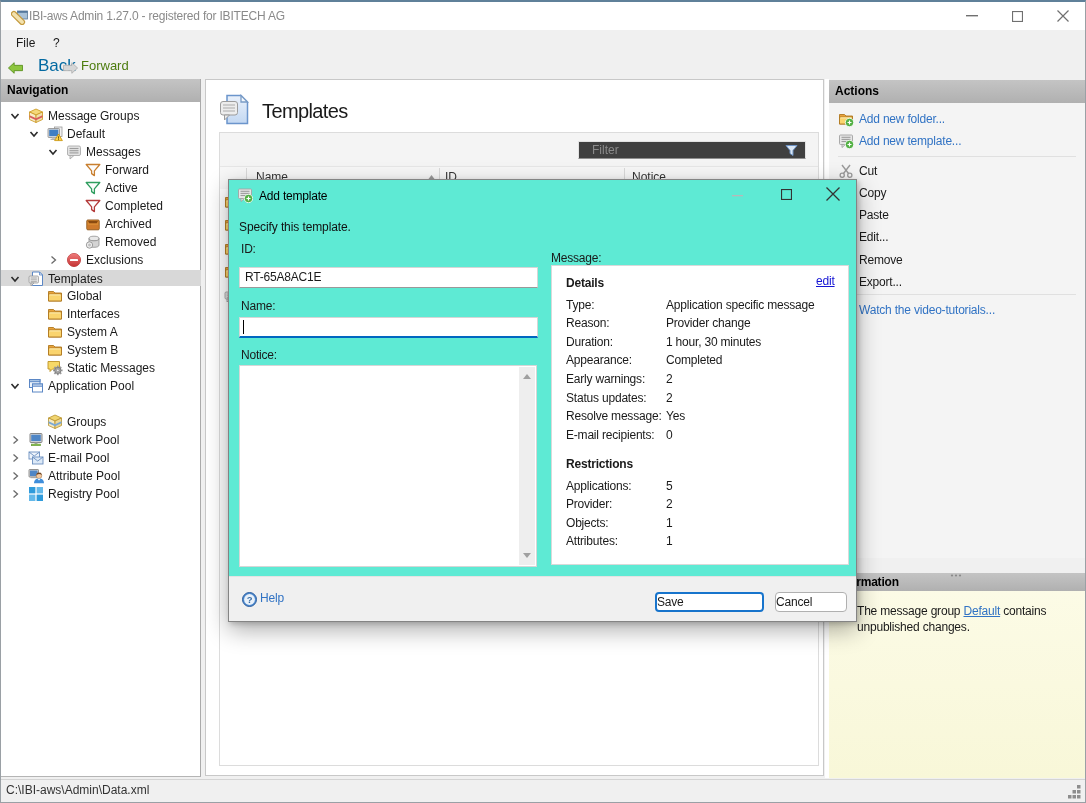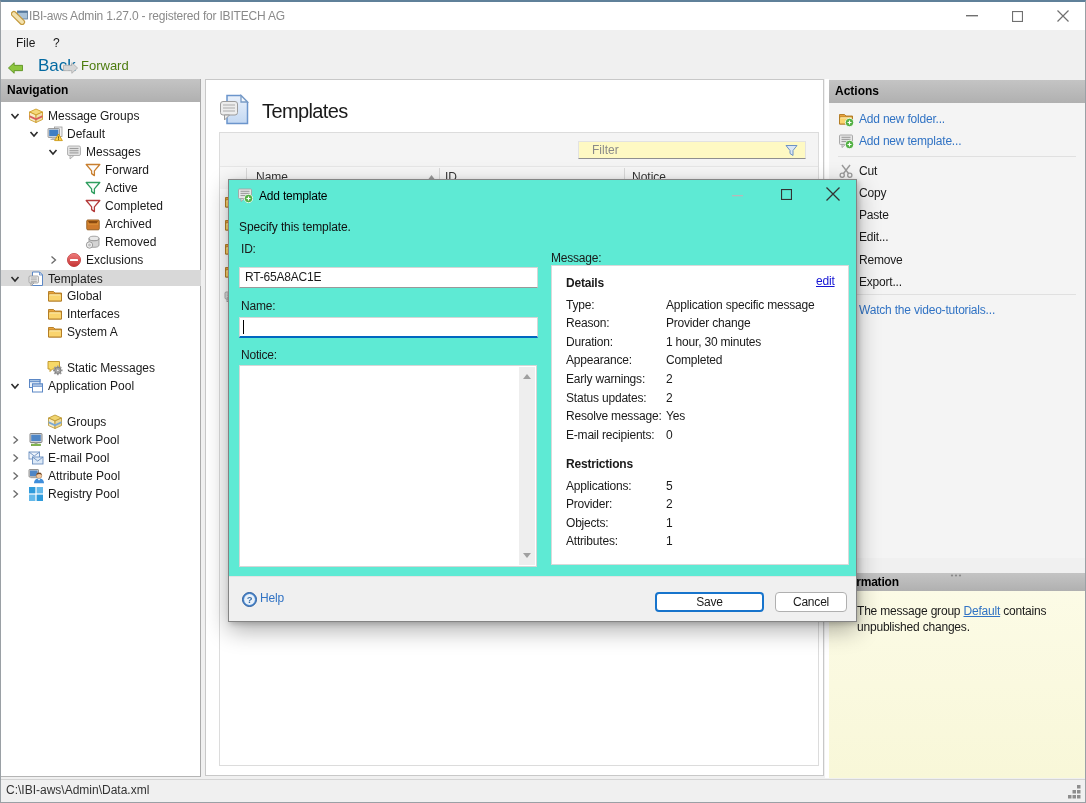--- a/index.html
+++ b/index.html
@@ -13,37 +13,37 @@
 #toolbar{position:absolute;left:1px;top:53px;width:1084px;height:26px;background:#f0f0f0}
 #nav{position:absolute;left:1px;top:79px;width:200px;height:698px;background:#fff;border-right:1px solid #aaa;border-bottom:1px solid #b5b5b5}
 .panel-hdr{background:linear-gradient(#c4c4c4,#b0b0b0);font-weight:bold;color:#000;height:23px;line-height:23px;padding-left:6px;font-size:12px}
 .trow{position:absolute;left:0;width:200px;height:18px;line-height:18px;white-space:nowrap}
 .trow svg.tic{position:absolute;top:1px;width:16px;height:16px}
 .trow .lbl{position:absolute;top:0;height:18px;line-height:18px;font-size:12px}
 .arr{position:absolute;top:3px;width:12px;height:12px}
 #page{position:absolute;left:205px;top:79px;width:619px;height:697px;background:#fff;border:1px solid #c8c8c8}
 #tablebox{position:absolute;left:13px;top:52px;width:600px;height:634px;border:1px solid #dcdcdc;background:#fff}
 #tbstrip{position:absolute;left:0;top:0;width:598px;height:34px;background:#f4f4f4;border-bottom:1px solid #e6e6e6}
-#filter{position:absolute;left:358px;top:8px;width:228px;height:18px;background:#fef9c3;border:1px solid #e2e2e2;border-bottom:1px solid #8f8f8f}
+#filter{position:absolute;left:358px;top:8px;width:228px;height:18px;background:#404040;border:1px solid #e2e2e2;border-bottom:1px solid #8f8f8f}
 #thead{position:absolute;left:0;top:34px;width:598px;height:22px;background:#f7f7f7}
 .thlbl{position:absolute;top:0;height:22px;line-height:20px;color:#333}
 .thsep{position:absolute;top:1px;height:20px;width:1px;background:#d9d9d9}
 #actions{position:absolute;left:829px;top:80px;width:256px;height:478px;background:#f4f4f4}
 .act-item{position:absolute;left:30px;height:22px;line-height:22px;font-size:12px;white-space:nowrap}
 .act-link{color:#3173c4}
 .act-ico{position:absolute;left:9px;width:16px;height:16px;top:3px}
 .act-sep{position:absolute;left:9px;width:238px;height:1px;background:#e0e0e0}
 #info{position:absolute;left:829px;top:573px;width:256px;height:205px}
 #infobody{position:absolute;left:0;top:18px;width:256px;height:187px;background:linear-gradient(180deg,#fcfbe6,#f8f7d8)}
 #statusbar{position:absolute;left:1px;top:779px;width:1084px;height:22px;background:#f0f0f0;border-top:1px solid #d4d4d4}
 #dialog{position:absolute;left:228px;top:179px;width:629px;height:443px;background:#5eead4;letter-spacing:-0.2px;border:1px solid #848484;box-shadow:0 8px 22px rgba(0,0,0,.32),2px 2px 5px rgba(0,0,0,.18);z-index:40}
 .dlbl{position:absolute;font-size:12px;color:#1a1a1a}
 .dinput{position:absolute;background:#fff;border:1px solid #d6d6d6}
 #dfooter{position:absolute;left:0px;top:396px;width:627px;height:45px;background:#f0f0f0;border-top:1px solid #e3e3e3}
-.btn{position:absolute;background:#fff;font-size:12px;text-align:center;color:#1a1a1a}
+.btn{position:absolute;background:#fff;font-size:12px;color:#1a1a1a}
 a{text-decoration:none}
 </style></head>
 <body>
 <div id="titlebar">
   <svg class="abs" style="left:10px;top:5px" width="18" height="18" viewBox="0 0 18 18">
       <rect x="6.5" y="4" width="10" height="8" fill="#a9c2d8" stroke="#5a7a98" stroke-width="0.8"></rect>
       <rect x="6.5" y="4" width="10" height="1.8" fill="#54789c"></rect>
       <g transform="translate(-2,2) rotate(-45 9 9)">
         <rect x="6.6" y="0.8" width="4.8" height="16.4" rx="2.4" fill="#f3e2ae" stroke="#c49a3f" stroke-width="1.2"></rect>
       </g>
@@ -203,20 +203,28 @@
         </svg>
         <div class="lbl" style="left:66px">Interfaces</div>
       </div>
 <div class="trow" style="top:220.8px">
         <svg class="tic" viewBox="0 0 16 16" style="left:46px">
           <path d="M1.5 3.5 H6.5 L8 5 H14.5 V13 H1.5 Z" fill="#e8a33d" stroke="#b07820" stroke-width="0.9"></path>
           <path d="M1.5 6 H14.5 V13 H1.5 Z" fill="#fad46e" stroke="#b07820" stroke-width="0.9"></path>
           <path d="M2.5 6.9 H13.5" stroke="#fde9a8" stroke-width="1.2"></path>
         </svg>
         <div class="lbl" style="left:66px">System A</div>
+      </div>
+<div class="trow" style="top:238.8px">
+        <svg class="tic" viewBox="0 0 16 16" style="left:46px">
+          <path d="M1.5 3.5 H6.5 L8 5 H14.5 V13 H1.5 Z" fill="#e8a33d" stroke="#b07820" stroke-width="0.9"></path>
+          <path d="M1.5 6 H14.5 V13 H1.5 Z" fill="#fad46e" stroke="#b07820" stroke-width="0.9"></path>
+          <path d="M2.5 6.9 H13.5" stroke="#fde9a8" stroke-width="1.2"></path>
+        </svg>
+        <div class="lbl" style="left:66px">System B</div>
       </div>
 <div class="trow" style="top:256.8px">
         <svg class="tic" viewBox="0 0 16 16" style="left:46px">
           <path d="M1 1.5 H12.5 V9 H5.5 L3 11.5 L3 9 H1 Z" fill="#f7d967" stroke="#bd9327" stroke-width="0.9"></path>
           <g fill="#9a9a9a">
             <rect x="9.9" y="5.6" width="1.8" height="9.6"></rect>
             <rect x="6" y="9.5" width="9.6" height="1.8"></rect>
             <rect x="9.9" y="5.6" width="1.8" height="9.6" transform="rotate(45 10.8 10.4)"></rect>
             <rect x="9.9" y="5.6" width="1.8" height="9.6" transform="rotate(-45 10.8 10.4)"></rect>
           </g>

